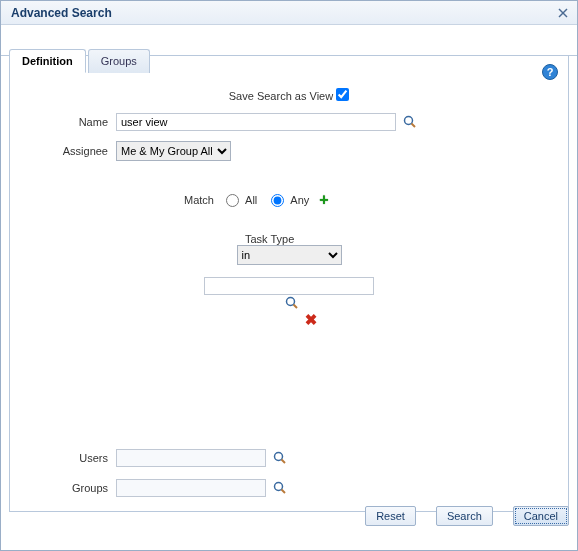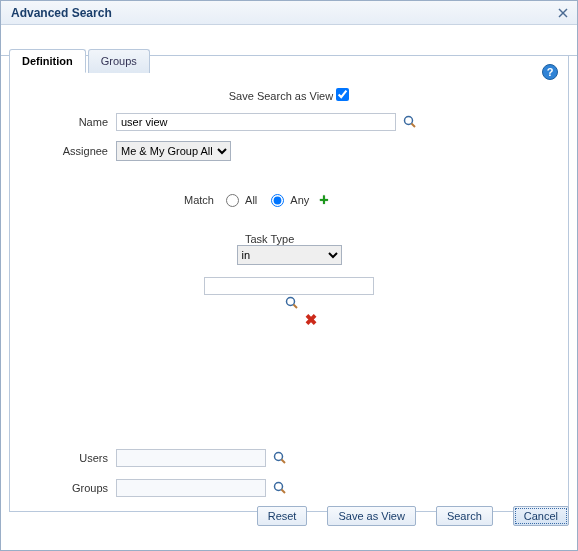--- a/index.html
+++ b/index.html
@@ -294,18 +294,17 @@
               <line x1="9.5" y1="9.5" x2="13" y2="13" stroke="#b97a3a" stroke-width="2"></line>
             </svg>
         </span>
       </div>
     </div>
 
   </div>
 
   <div class="footer">
     <button class="btn">Reset</button>
-    <button class="btn">Save as View</button>
     <button class="btn">Search</button>
     <button class="btn focus">Cancel</button>
   </div>
 
 </div>
 
 </body></html>

